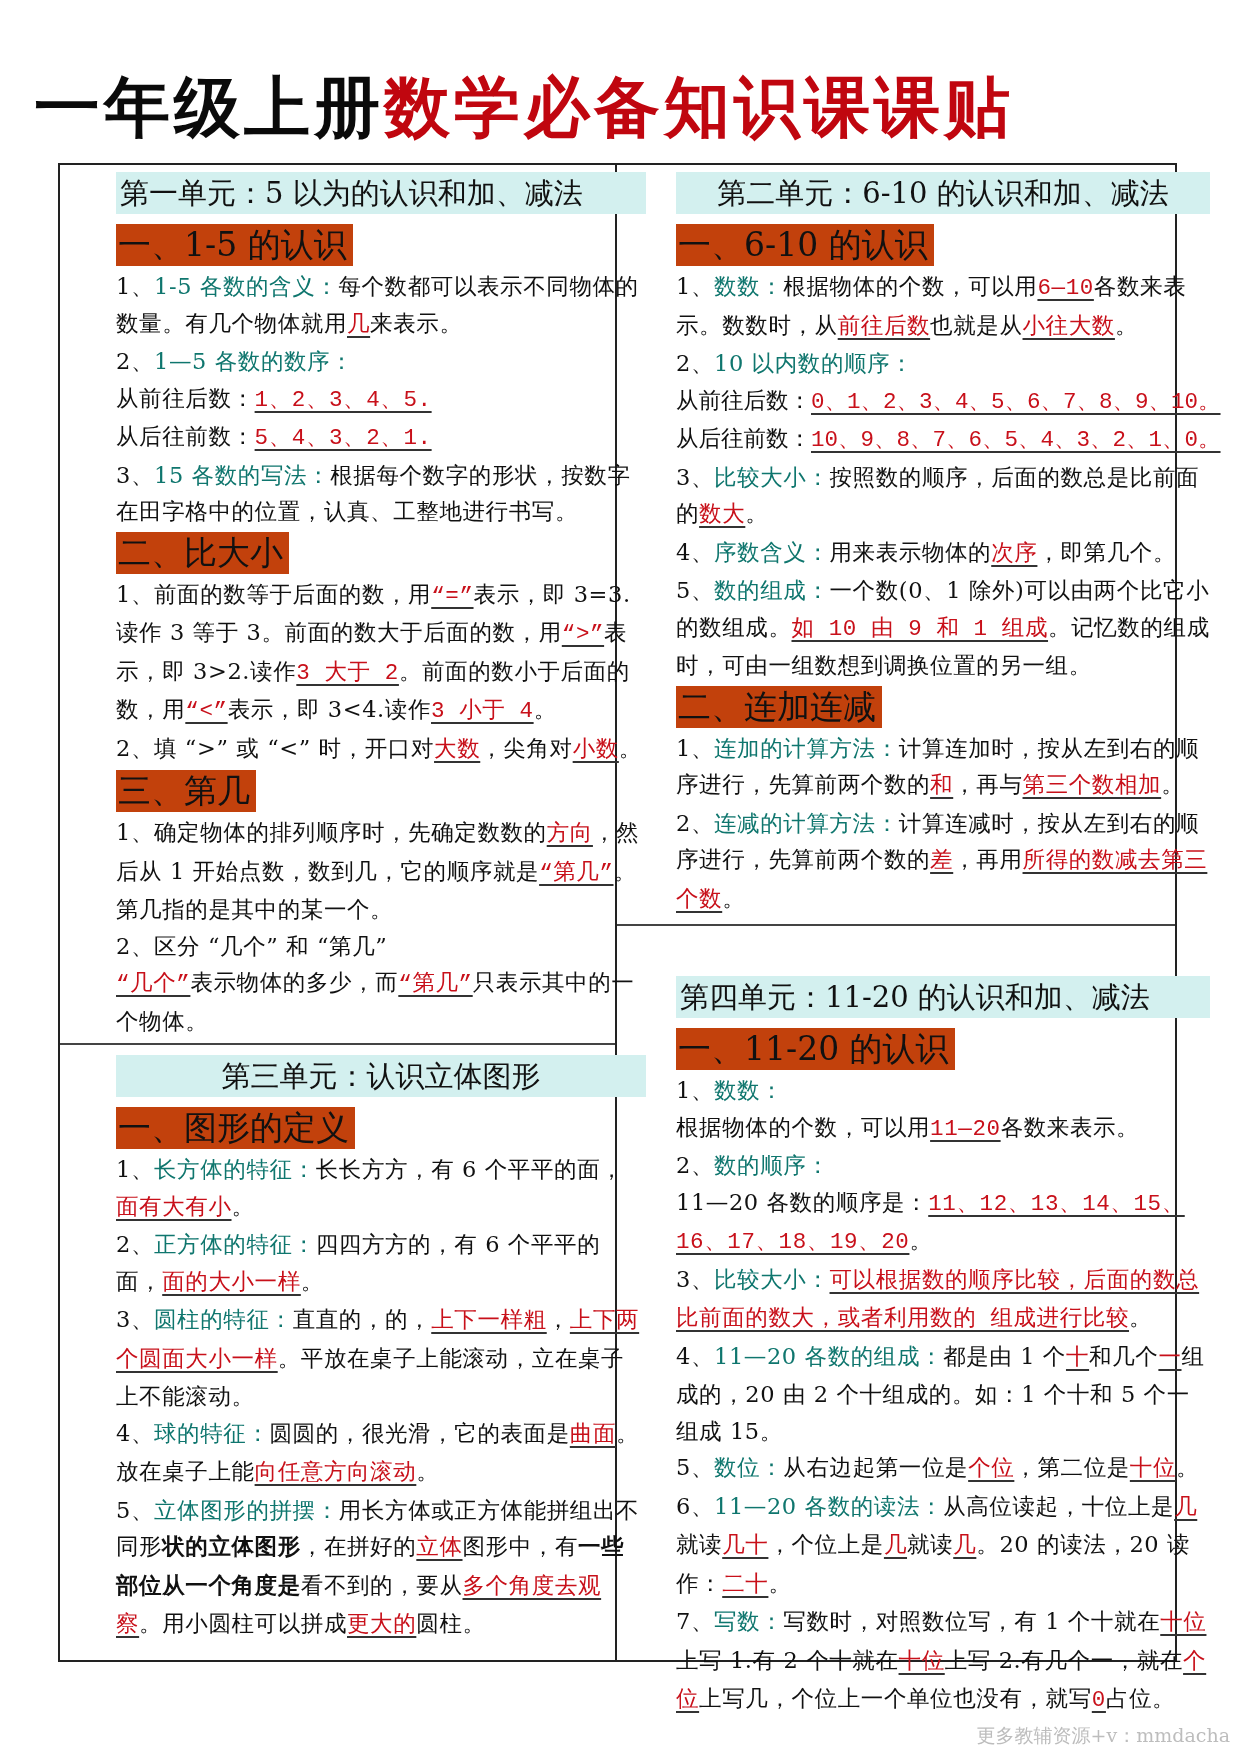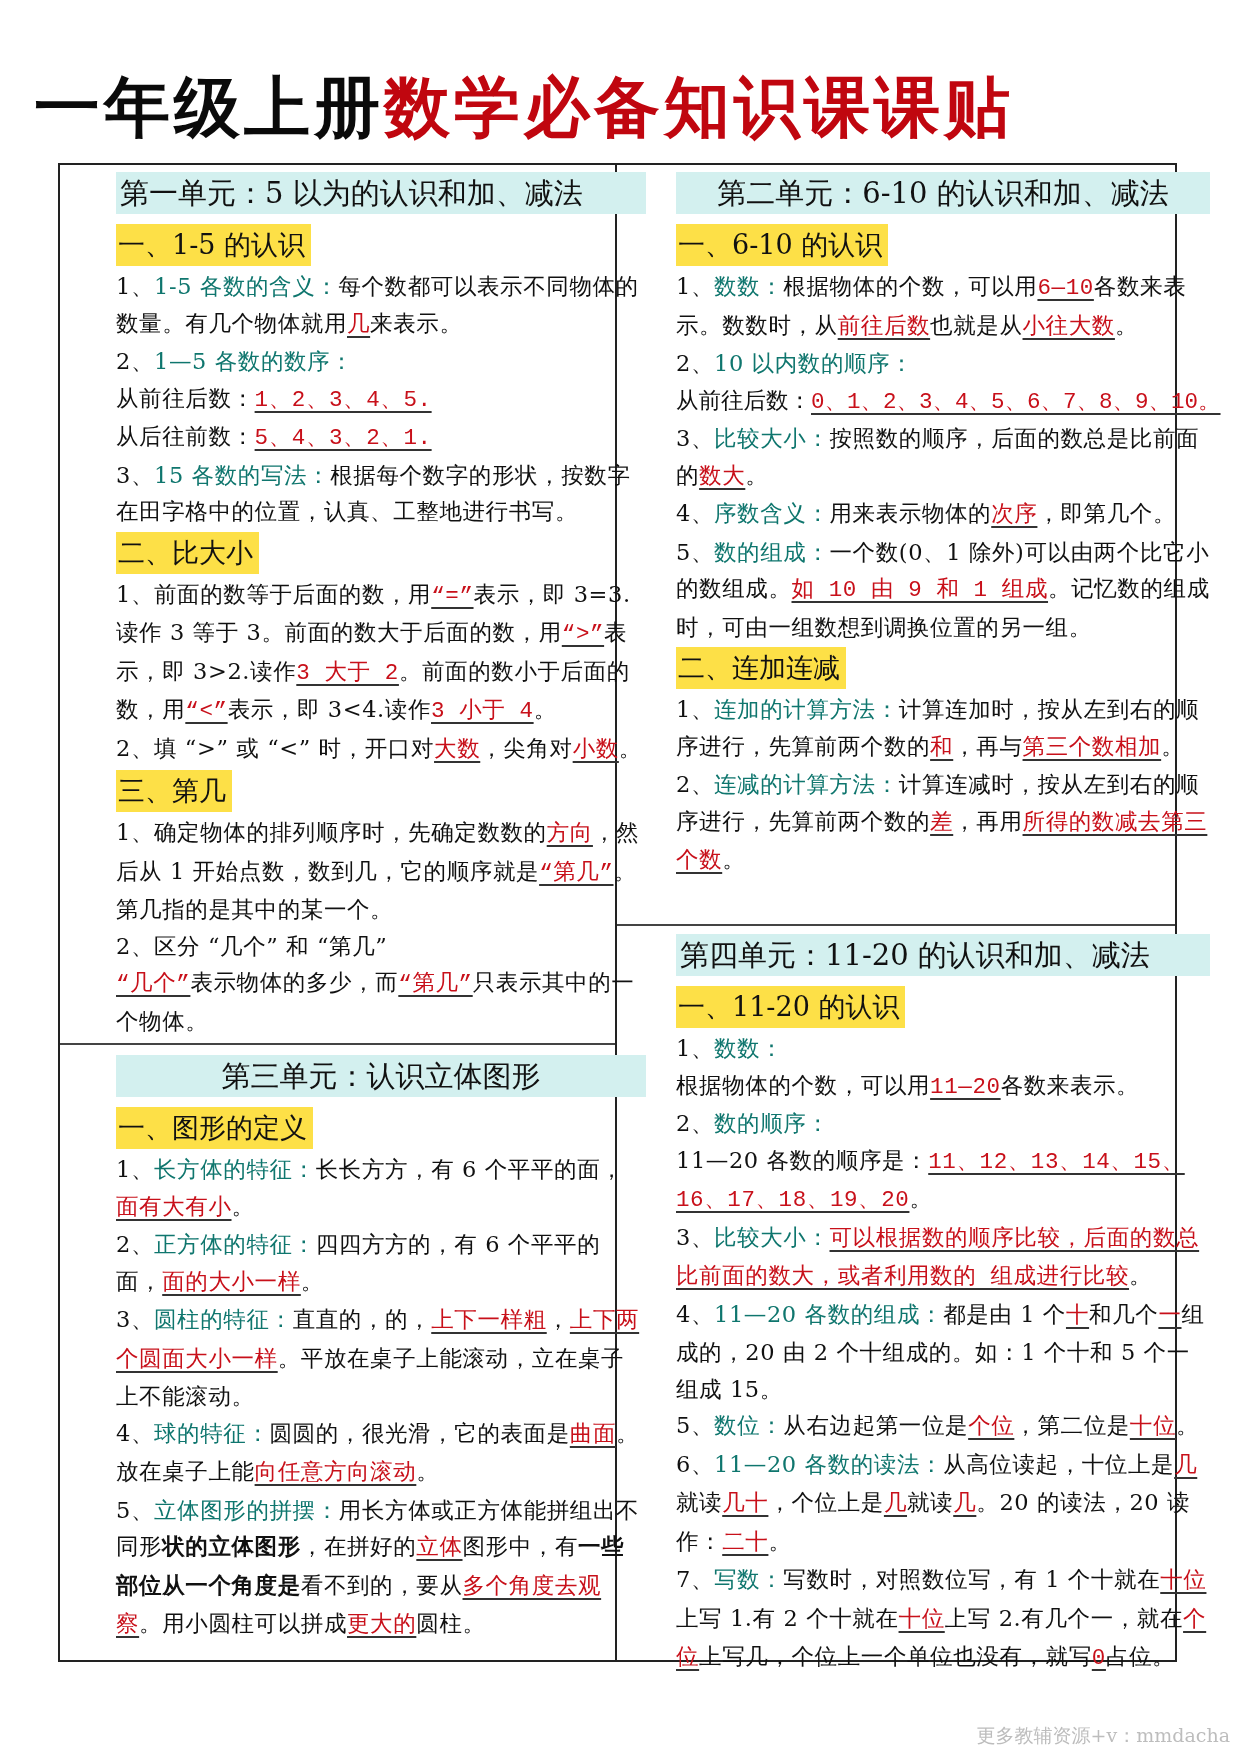--- a/index.html
+++ b/index.html
@@ -11,25 +11,25 @@
   .title .red { color: #c0060f; }
   .frame { position: absolute; left: 58px; top: 163px; width: 1119px; height: 1499px;
            border: 2px solid #222; box-sizing: border-box; }
   .vdiv { position: absolute; left: 615px; top: 163px; width: 2px; height: 1499px; background: #222; }
   .hdiv-left { position: absolute; left: 60px; top: 1043px; width: 555px; height: 2px; background: #444; }
   .hdiv-right { position: absolute; left: 617px; top: 924px; width: 558px; height: 2px; background: #444; }
   .block { position: absolute; box-sizing: border-box; margin-left: 44px; }
   .b1 { left: 72px; top: 172px; width: 530px; }
   .b2 { left: 632px; top: 172px; width: 534px; }
   .b3 { left: 72px; top: 1055px; width: 530px; }
-  .b4 { left: 632px; top: 934px; width: 534px; }
+  .b4 { left: 632px; top: 976px; width: 534px; }
   .unit-title { background: #d3f0ef; font-size: 29px; line-height: 42px; height: 42px;
                 padding: 0 4px; white-space: nowrap; margin-bottom: 8px; }
   .unit-title.center { text-align: center; }
-  .sec { display: inline-block; background: #fde047; font-size: 27px; line-height: 42px;
+  .sec { display: inline-block; background: #c2410c; font-size: 33px; line-height: 42px;
          padding: 0 6px 0 2px; margin: 2px 0 2px 0; }
   .p { font-size: 22.5px; line-height: 36.5px; margin: 0; letter-spacing: 0.6px; }
   .blue { color: #0f766e; }
   .red { color: #c8101a; }
   .u { text-decoration: underline; text-decoration-color: #333; text-underline-offset: 5px; text-decoration-thickness: 1.5px; font-family: Liberation Mono, monospace; }
   .bold { font-weight: bold; font-family: Liberation Mono, monospace; }
   .watermark { position: absolute; right: 10px; top: 1723px; font-size: 19px; color: #bdbdbd;
                font-family: "DejaVu Serif", serif; }
 </style>
 </head>
@@ -60,20 +60,21 @@
   <p class="p"><span>2、区分 “几个” 和 “第几”</span></p>
   <p class="p"><span class="red u">“几个”</span><span>表示物体的多少，而</span><span class="red u">“第几”</span><span>只表示其中的一个物体。</span></p>
 </div>
 
 <div class="block b2">
   <div class="unit-title center">第二单元：6-10 的认识和加、减法</div>
   <div class="sec">一、6-10 的认识</div>
   <p class="p"><span>1、</span><span class="blue">数数：</span><span>根据物体的个数，可以用</span><span class="red u">6—10</span><span>各数来表示。数数时，从</span><span class="red u">前往后数</span><span>也就是从</span><span class="red u">小往大数</span><span>。</span></p>
   <p class="p"><span>2、</span><span class="blue">10 以内数的顺序：</span></p>
   <p class="p" style="white-space:nowrap;letter-spacing:0"><span>从前往后数：</span><span class="red u">0、1、2、3、4、5、6、7、8、9、10。</span></p>
+  <p class="p" style="white-space:nowrap;letter-spacing:0"><span>从后往前数：</span><span class="red u">10、9、8、7、6、5、4、3、2、1、0。</span></p>
   <p class="p"><span>3、</span><span class="blue">比较大小：</span><span>按照数的顺序，后面的数总是比前面的</span><span class="red u">数大</span><span>。</span></p>
   <p class="p"><span>4、</span><span class="blue">序数含义：</span><span>用来表示物体的</span><span class="red u">次序</span><span>，即第几个。</span></p>
   <p class="p"><span>5、</span><span class="blue">数的组成：</span><span>一个数(0、1 除外)可以由两个比它小的数组成。</span><span class="red u">如 10 由 9 和 1 组成</span><span>。记忆数的组成时，可由一组数想到调换位置的另一组。</span></p>
 
   <div class="sec">二、连加连减</div>
   <p class="p"><span>1、</span><span class="blue">连加的计算方法：</span><span>计算连加时，按从左到右的顺序进行，先算前两个数的</span><span class="red u">和</span><span>，再与</span><span class="red u">第三个数相加</span><span>。</span></p>
   <p class="p"><span>2、</span><span class="blue">连减的计算方法：</span><span>计算连减时，按从左到右的顺序进行，先算前两个数的</span><span class="red u">差</span><span>，再用</span><span class="red u">所得的数减去第三个数</span><span>。</span></p>
 </div>
 
 <div class="block b3">

